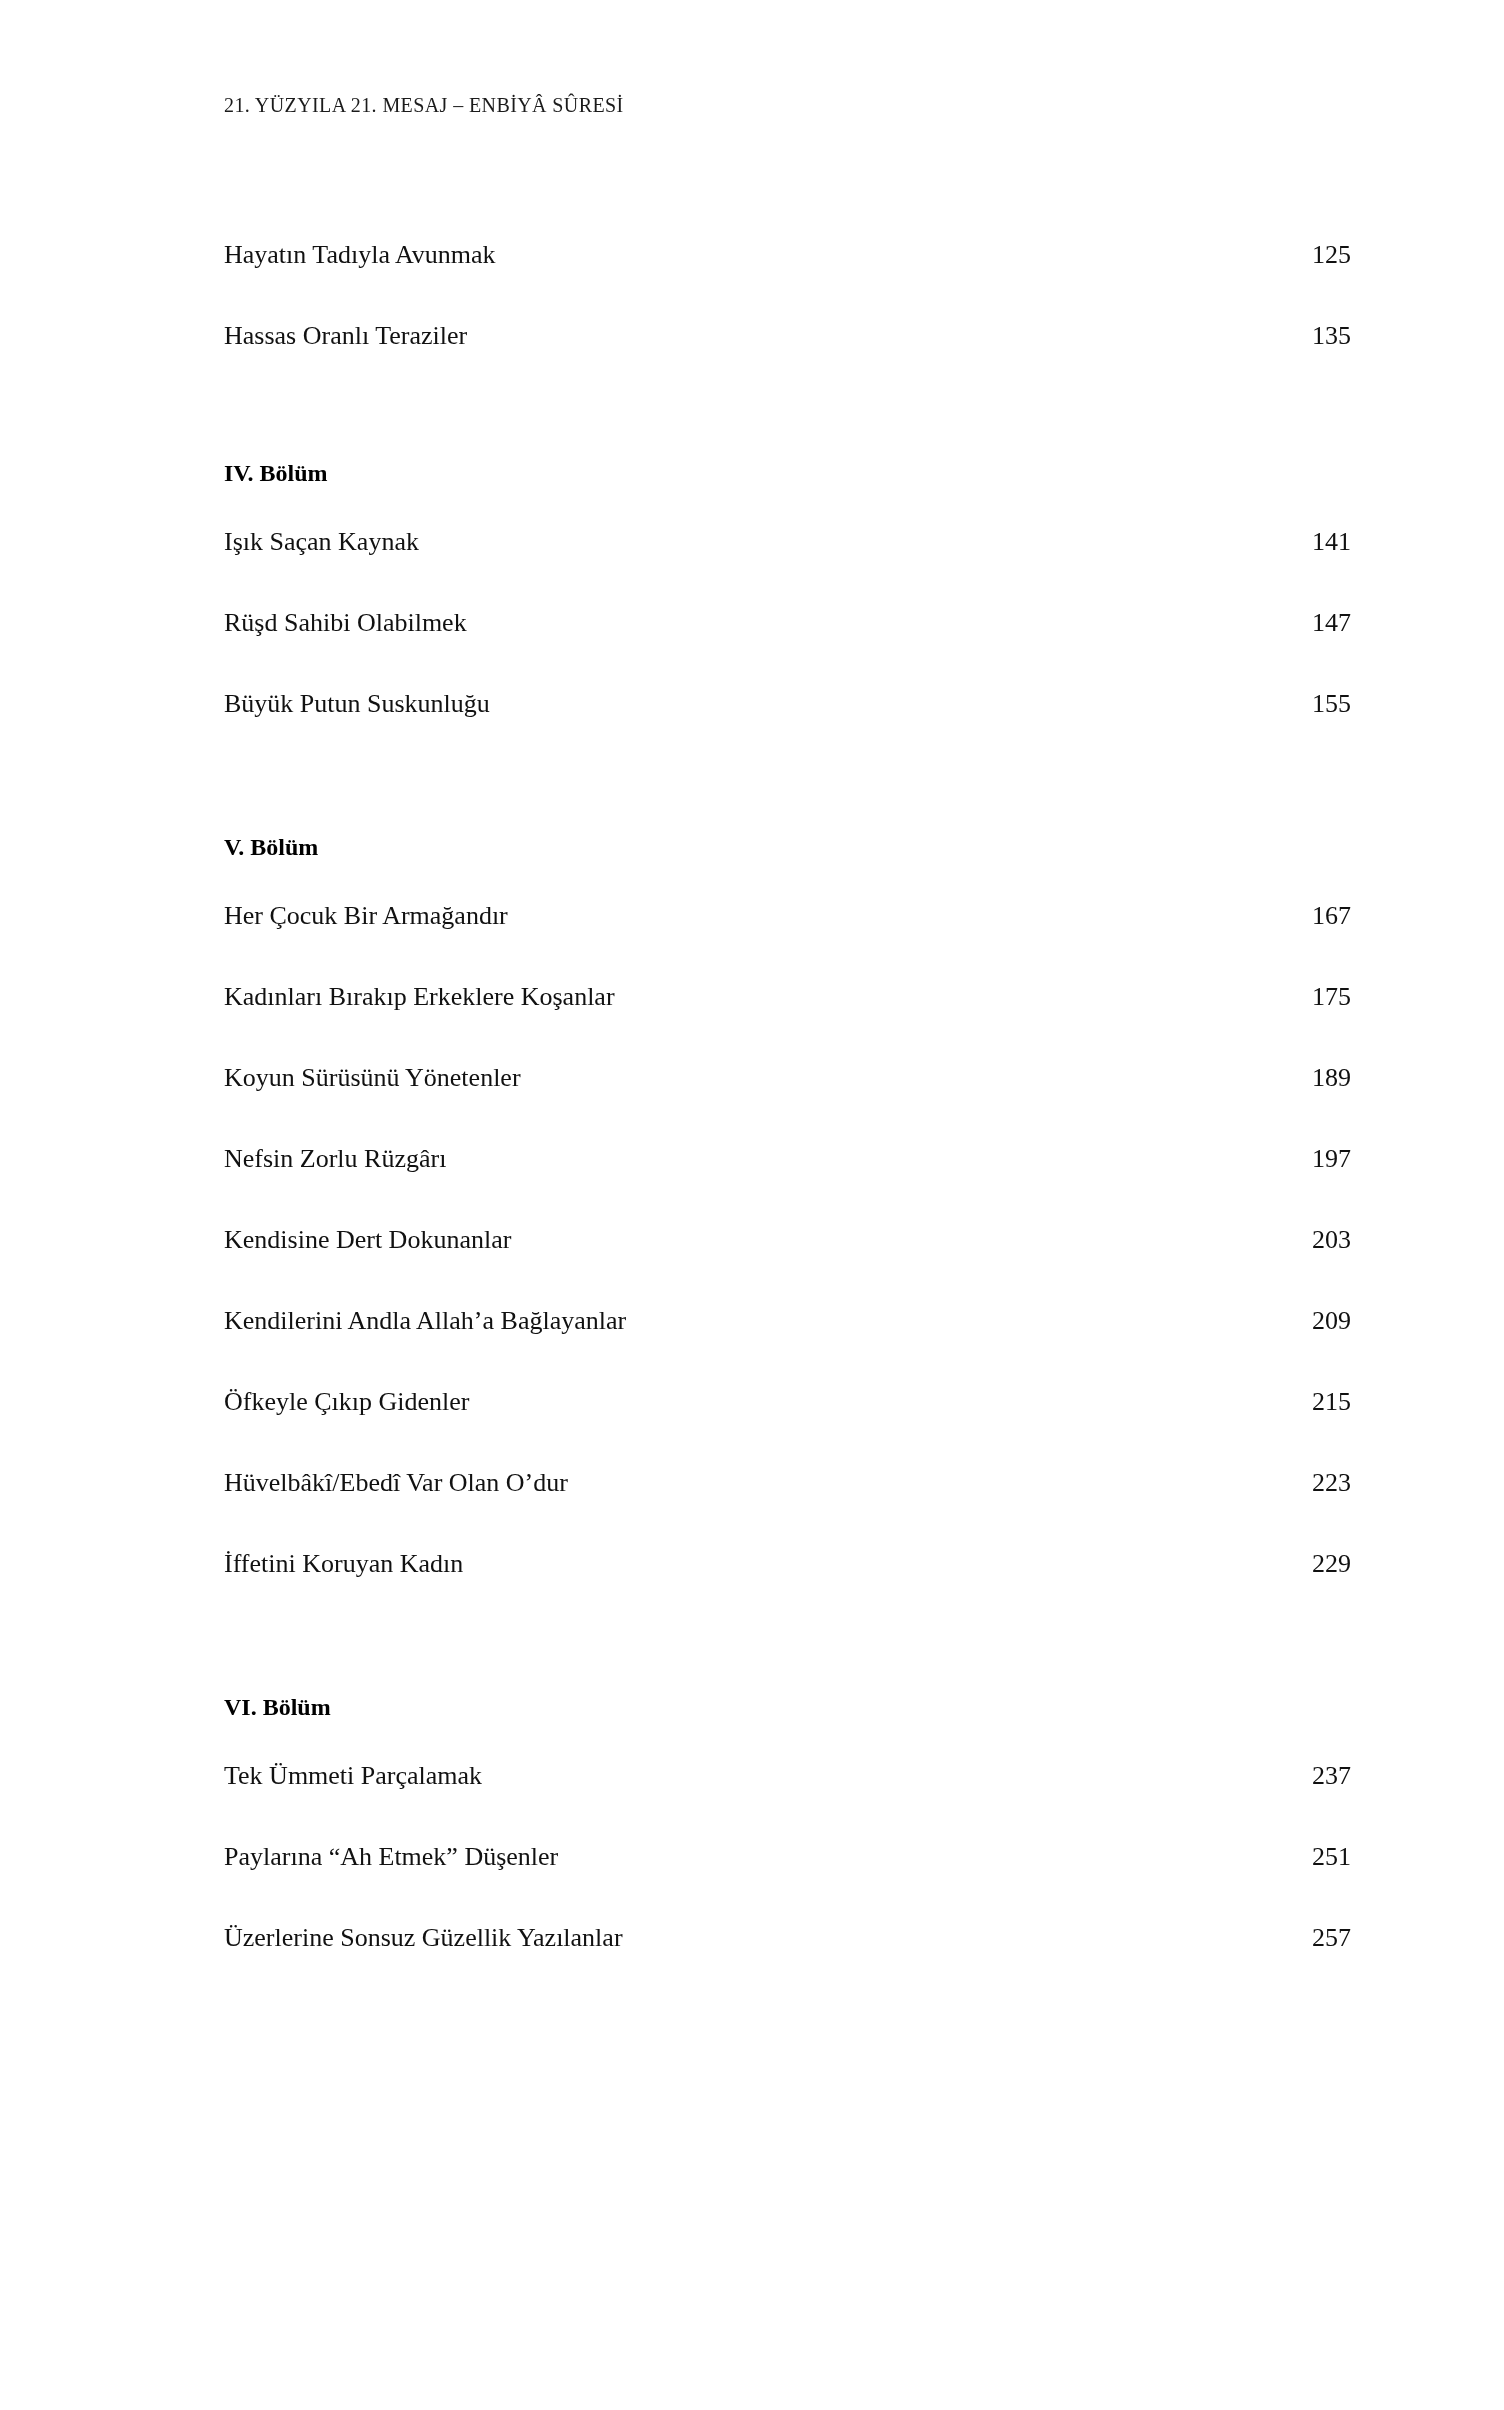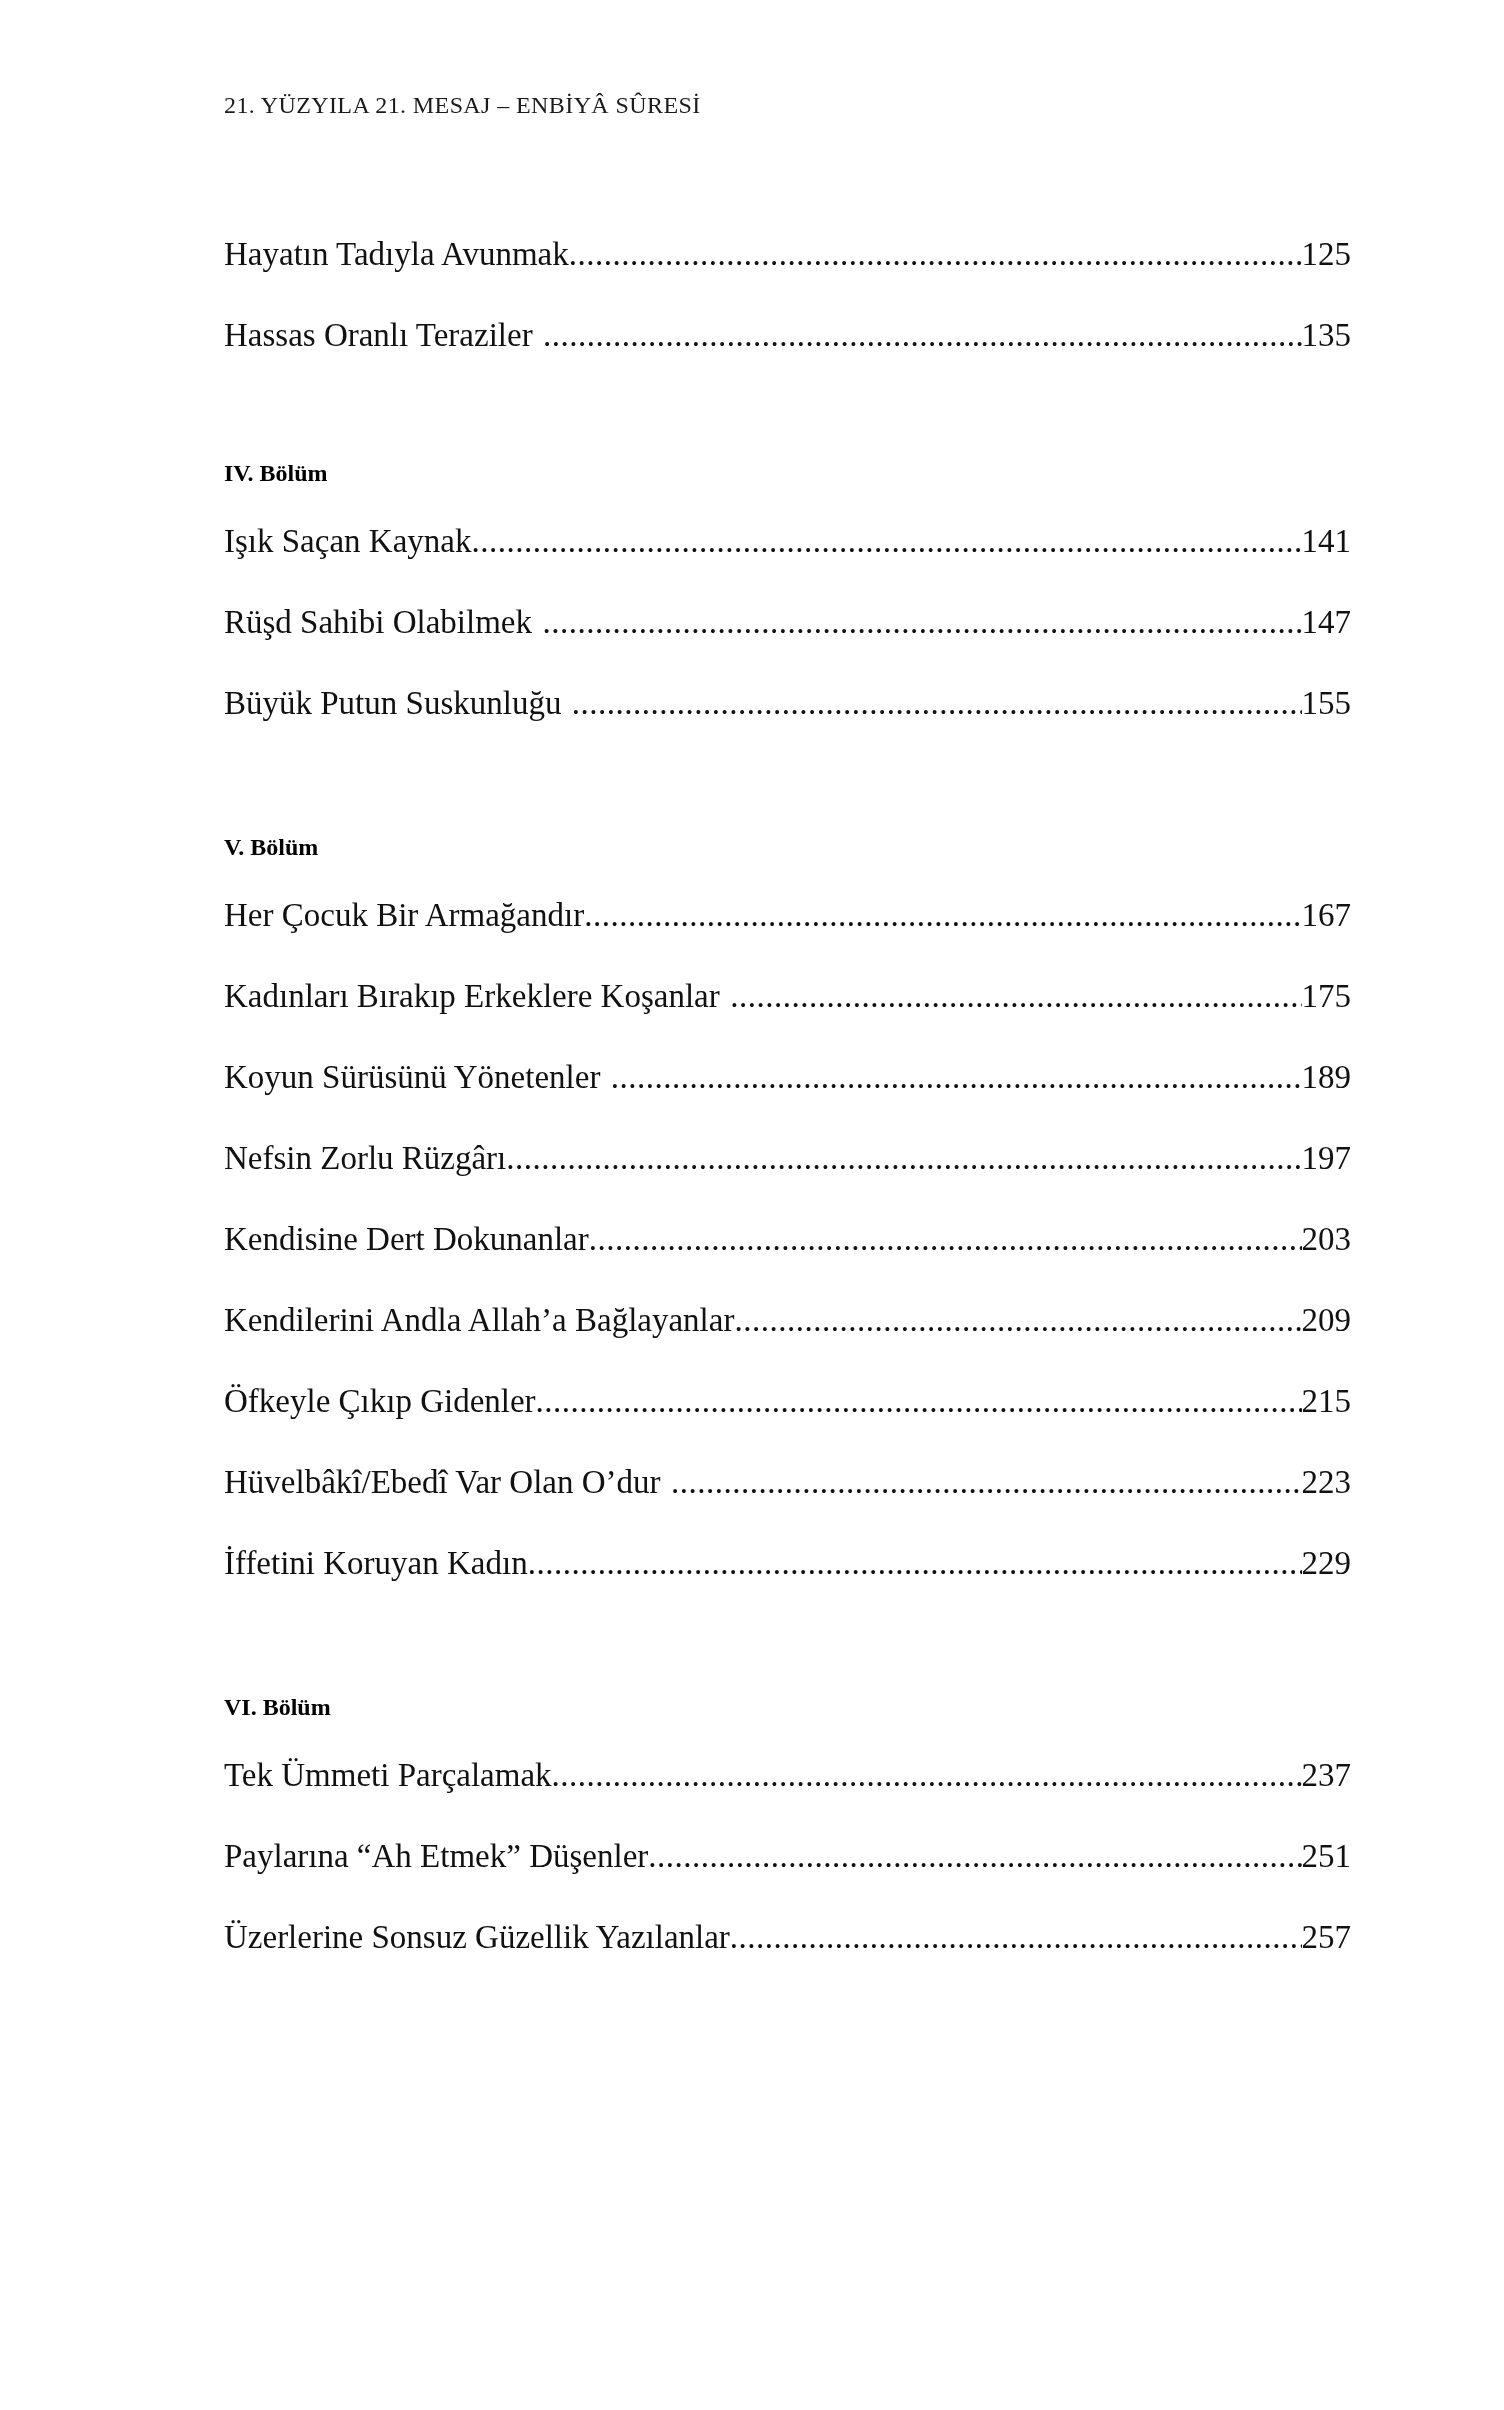--- a/index.html
+++ b/index.html
@@ -28,44 +28,44 @@
   .content {
     position: absolute;
     left: 224px;
     top: 87px;
     width: 1130px;
   }
 
   
   .running-head {
     font-family: "Liberation Serif", "DejaVu Serif", serif;
-    font-size: 24px;
+    font-size: 20px;
     line-height: 36px;
     letter-spacing: 0.4px;
     font-variant: small-caps;
     text-transform: none;
     color: #1b1b1b;
     white-space: nowrap;
     margin: 0 0 0 0;
   }
 
   .head-spacer { height: 111px; }
 
   
   .toc-list {
     list-style: none;
     margin: 0;
     padding: 0;
   }
 
   .toc-entry {
     display: flex;
-    align-items: flex-start;
+    align-items: center;
     width: 1127px;
-    font-size: 33px;
+    font-size: 26px;
     line-height: 41px;
     color: #111111;
     margin: 0 0 40px 0;
     white-space: nowrap;
   }
 
   .toc-title {
     flex: 0 0 auto;
     color: #111111;
   }

